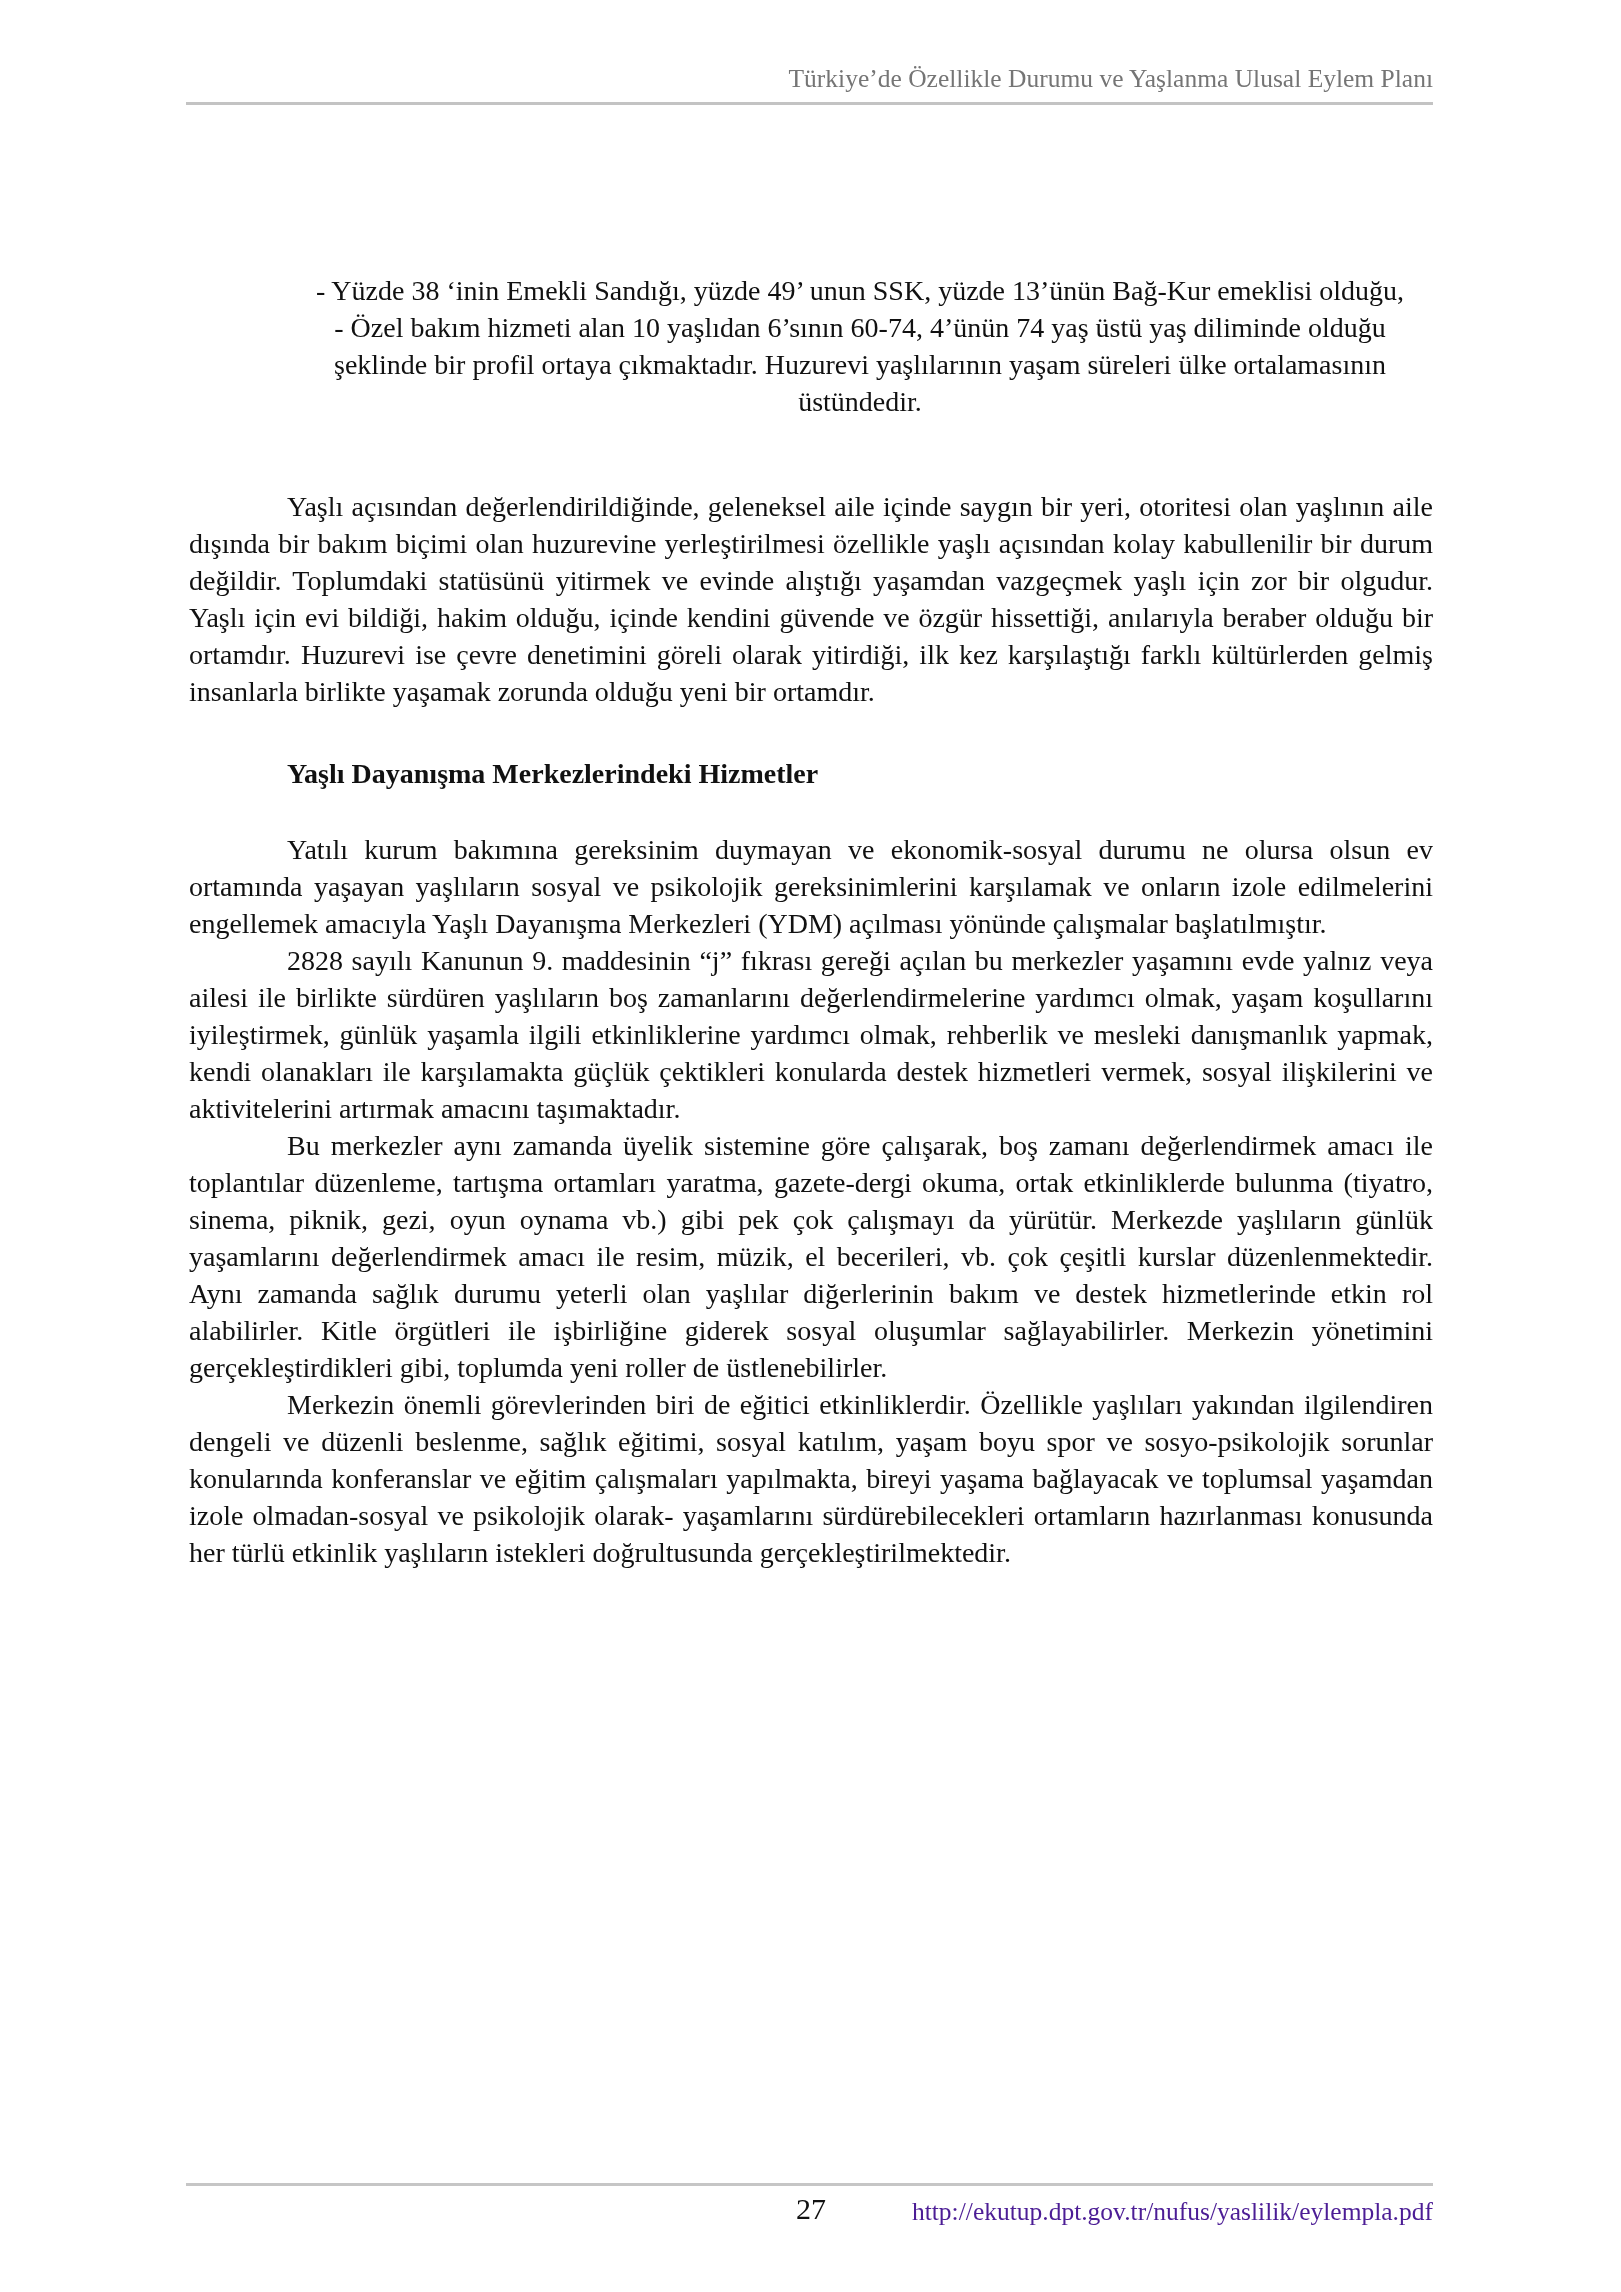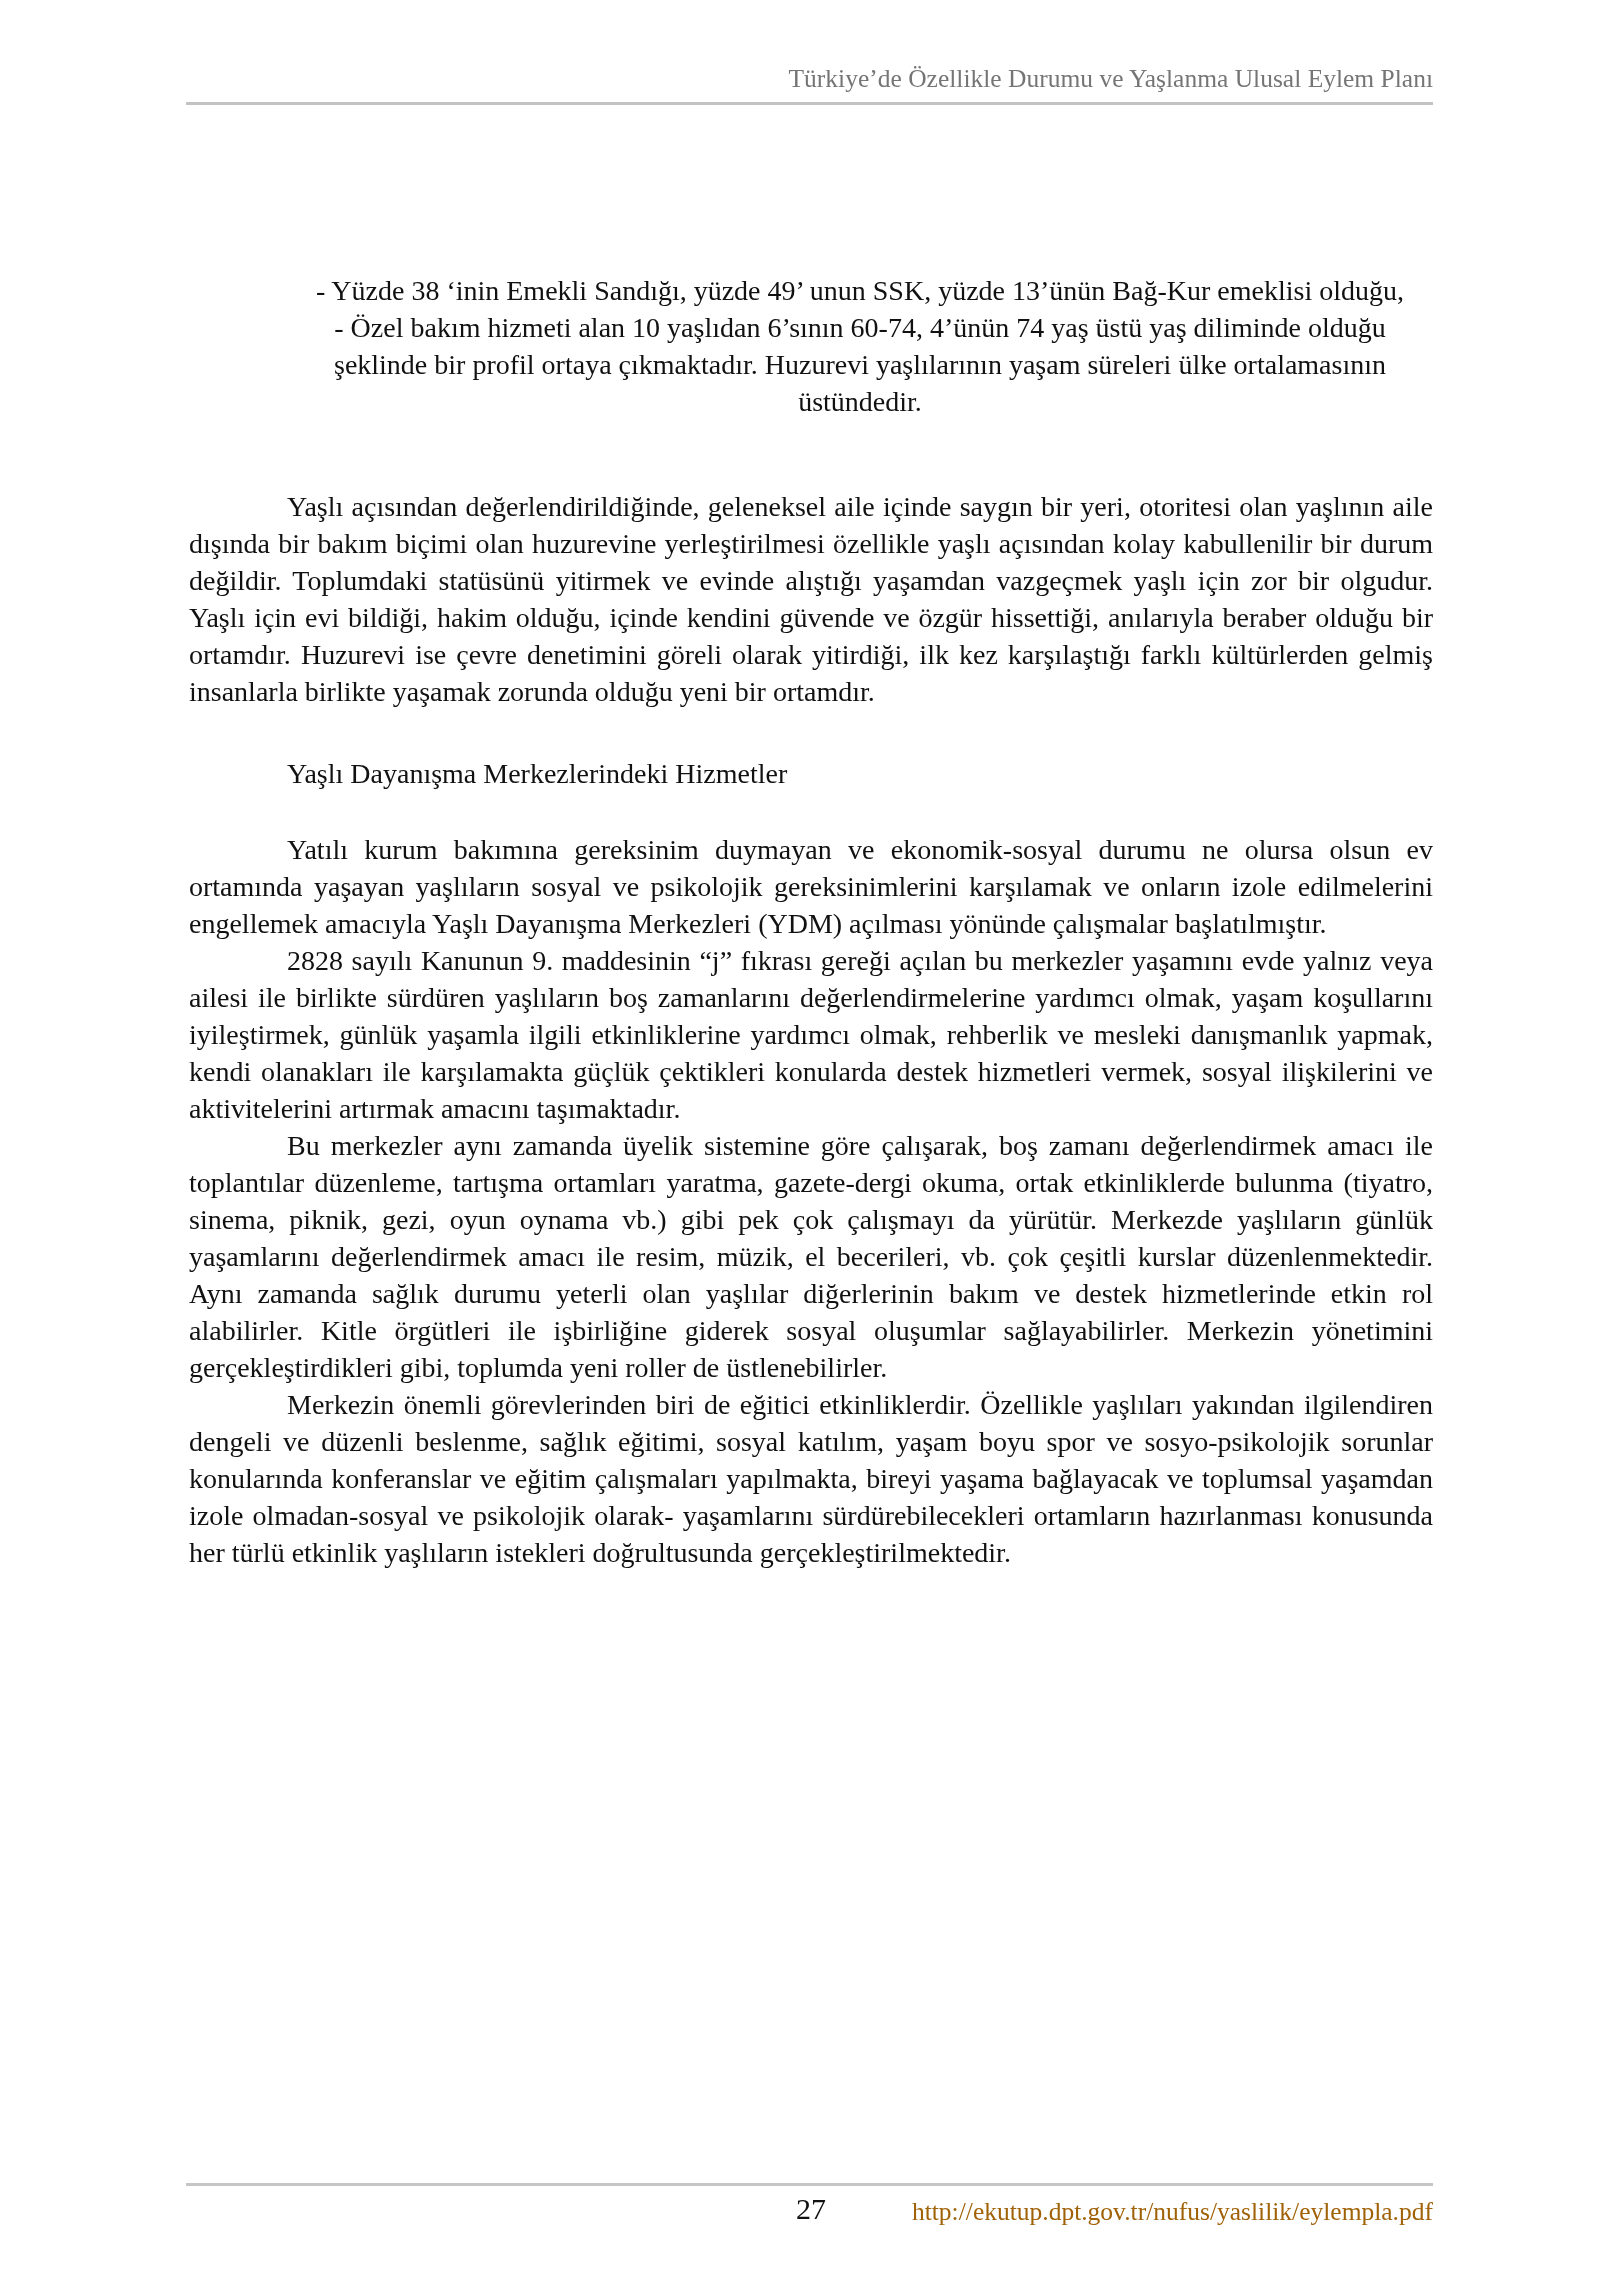--- a/index.html
+++ b/index.html
@@ -56,21 +56,21 @@
   }
   .para {
     margin: 0;
     text-indent: 98px;
   }
   .gap-top { margin-top: 68px; }
   .section-heading {
     margin: 45px 0 39px 98px;
     font-size: 28px;
     line-height: 37px;
-    font-weight: normal;
+    font-weight: bold;
     text-align: left;
   }
 
   
   .footer-rule {
     position: absolute;
     top: 2183px;
     left: 186px;
     width: 1247px;
     height: 2.9px;
@@ -85,21 +85,21 @@
     font-size: 30px;
     line-height: 37px;
     color: #111111;
   }
   .footer-url {
     position: absolute;
     top: 2196px;
     right: 188px;
     font-size: 25.5px;
     line-height: 31px;
-    color: #a16207;
+    color: #4c1d95;
     white-space: nowrap;
   }
 </style>
 </head>
 <body>
 
 <div class="page">
 
   <div class="header-title">Türkiye’de Özellikle Durumu ve Yaşlanma Ulusal Eylem Planı</div>
 

